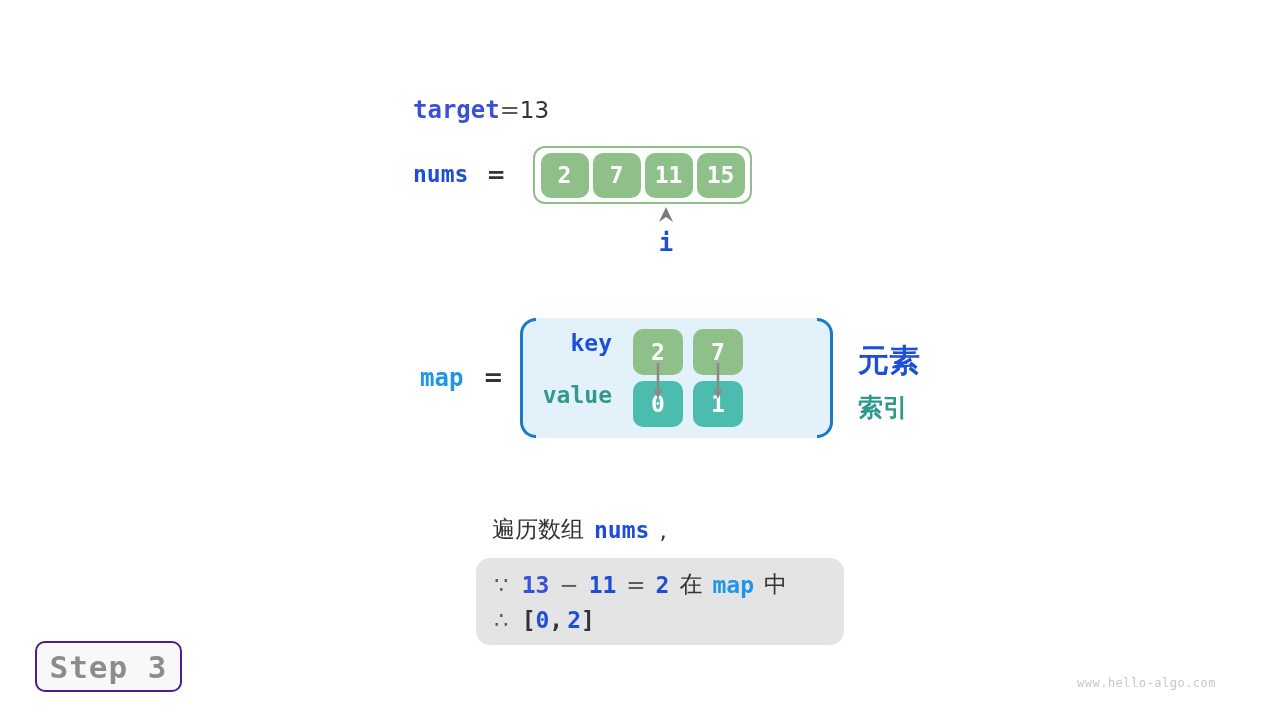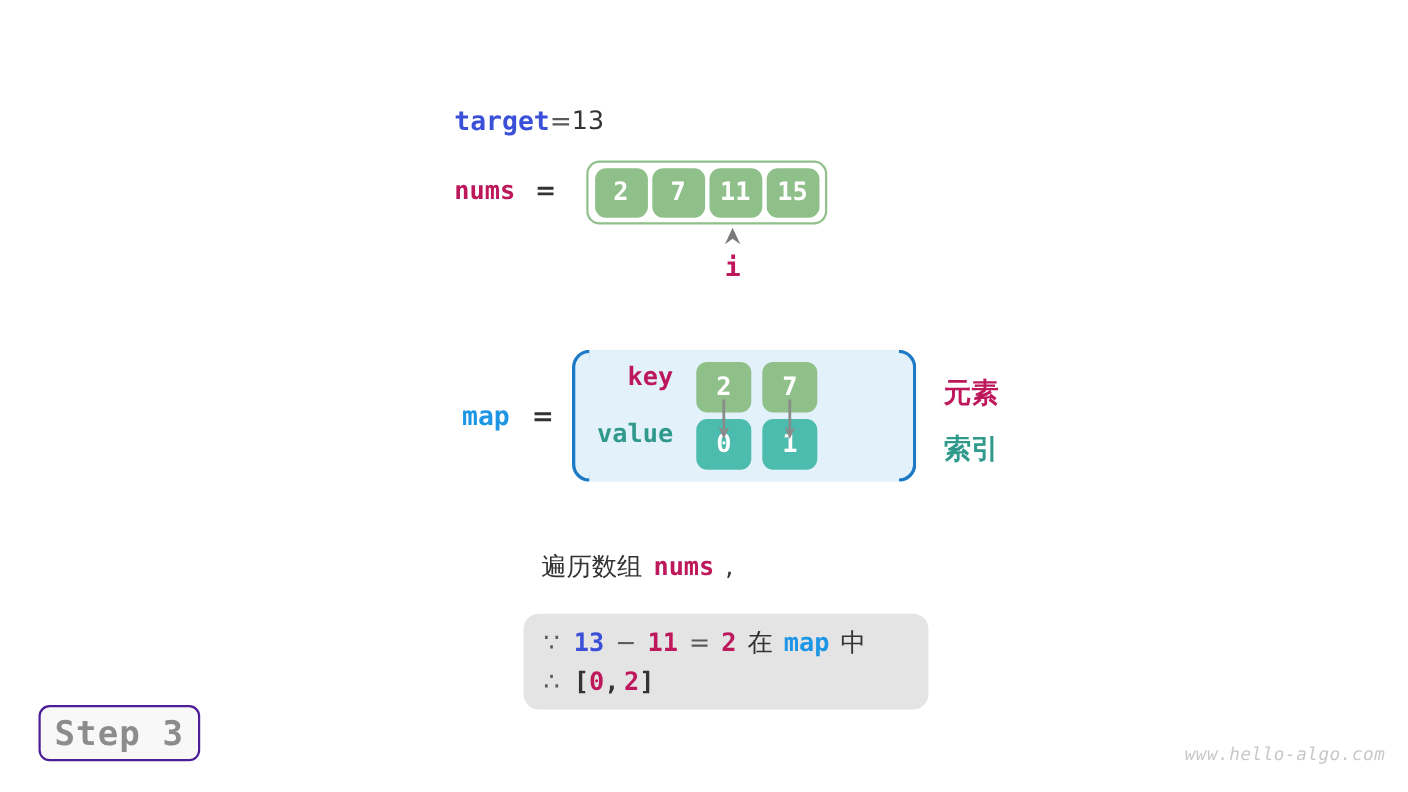--- a/index.html
+++ b/index.html
@@ -5,21 +5,21 @@
   * { margin: 0; padding: 0; box-sizing: border-box; }
   html, body { width: 1280px; height: 720px; background: #ffffff; overflow: hidden; }
   body { font-family: "DejaVu Sans", "Liberation Sans", sans-serif; }
   .abs { position: absolute; }
   .mono { font-family: "DejaVu Sans Mono", "Liberation Mono", monospace; }
   .bold { font-weight: bold; }
 
   
   .c-royal  { color: #3a50d8; }
   .c-bright { color: #1e96e6; }
-  .c-green  { color: #be185d; }
+  .c-green  { color: #1d4ed8; }
   .c-teal   { color: #2f998b; }
   .c-dark   { color: #333333; }
   .c-gray   { color: #5a5a5a; }
 
   .row { display: flex; align-items: center; }
 
   
   #target-row { left: 413px; top: 96px; font-size: 24px; gap: 0; }
   #target-row .val { font-size: 23px; color: #333; }
 
@@ -52,25 +52,25 @@
   #map-key-label   { left: 0; top: 330px; }
   #map-value-label { left: 0; top: 382px; }
   .kv-box {
     position: absolute; width: 50px; height: 46px; border-radius: 10px;
     color: #ffffff; font-size: 23px;
     display: flex; align-items: center; justify-content: center;
   }
   .kv-key   { background: #8fc08a; top: 329px; }
   .kv-value { background: #4cbcae; top: 381px; }
   .map-arrow { position: absolute; top: 363px; width: 12px; height: 36px; z-index: 3; }
-  #legend-element { left: 858px; top: 340px; font-size: 25px; font-weight: bold; }
+  #legend-element { left: 858px; top: 340px; font-size: 31px; font-weight: bold; }
   #legend-index   { left: 858px; top: 391px; font-size: 25px; font-weight: bold; }
 
   
-  #narration { left: 492px; top: 500px; font-size: 23px; gap: 10px; color: #333; }
+  #narration { left: 492px; top: 514px; font-size: 23px; gap: 10px; color: #333; }
   #narration .code { font-size: 23px; }
 
   
   #conclusion-box {
     left: 476px; top: 558px; width: 368px; height: 87px;
     background: #e4e4e4; border-radius: 14px;
     padding: 9px 18px; font-size: 23px;
   }
   .concl-line { display: flex; align-items: center; height: 35px; color: #333; }
   .concl-line .sp  { margin-right: 10px; }
@@ -78,21 +78,21 @@
 
   
   #step-box {
     left: 35px; top: 641px; width: 147px; height: 51px;
     background: #f8f8f8; border: 2px solid #4c1d95; border-radius: 10px;
     display: flex; align-items: center; justify-content: center;
     font-size: 31px; color: #8c8c8c; letter-spacing: 1px;
   }
 
   
-  #watermark { left: 1077px; top: 676px; font-size: 16px; color: #c8c8c8; letter-spacing: 0.5px; font-style: italic; }
+  #watermark { left: 1077px; top: 676px; font-size: 12px; color: #c8c8c8; letter-spacing: 0.5px; }
 </style>
 </head>
 <body>
 
 <div class="abs row" id="target-row">
   <span class="mono bold c-royal">target</span>
   <span class="c-gray">=</span>
   <span class="val">13</span>
 </div>
 

